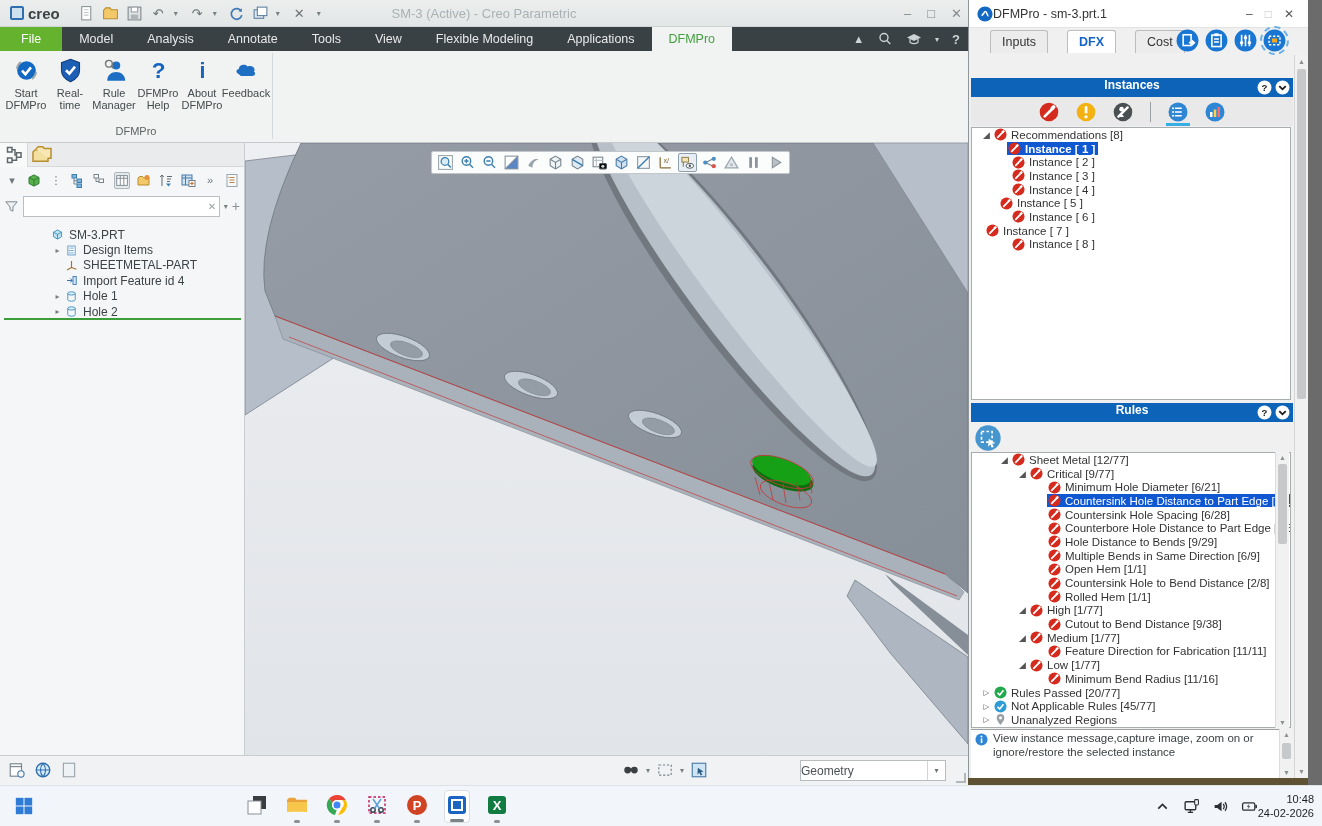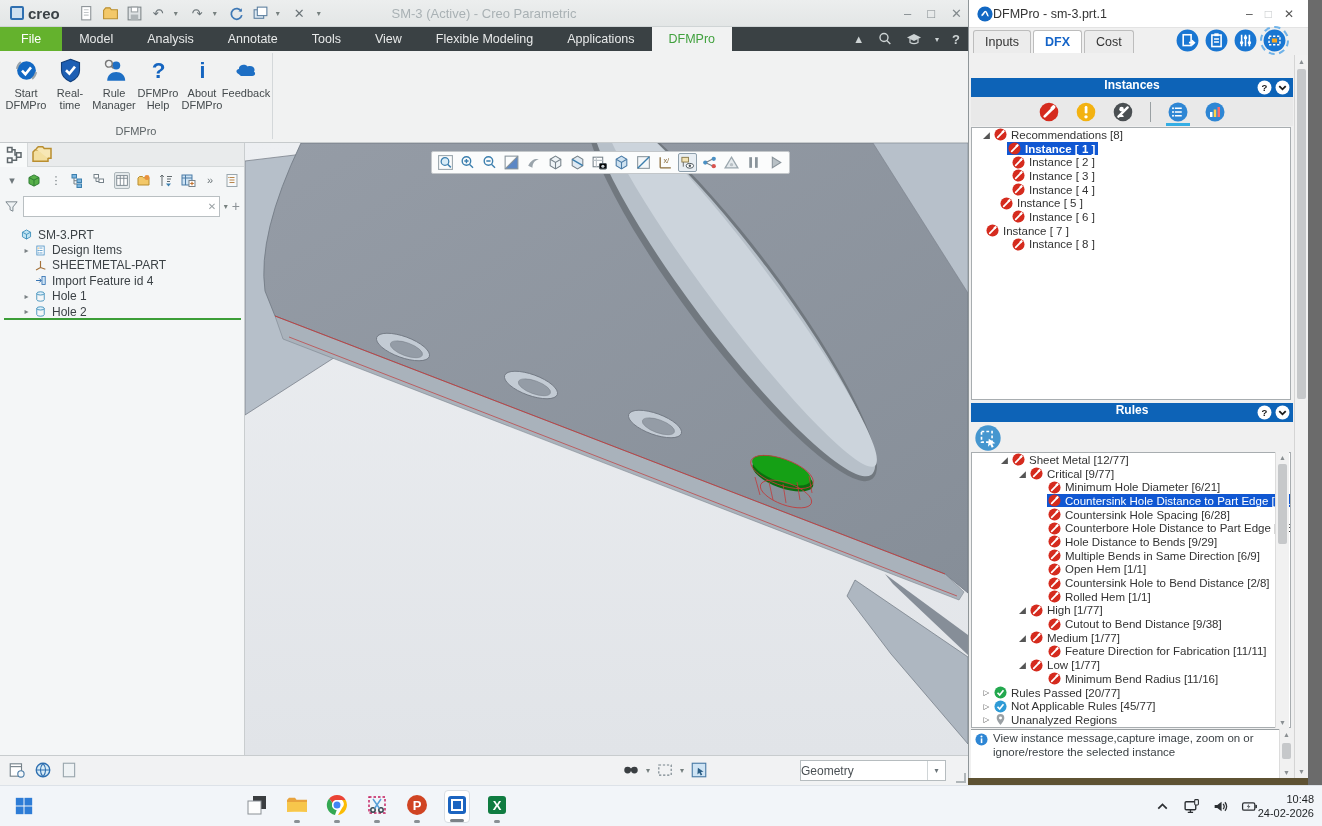--- a/index.html
+++ b/index.html
@@ -37,21 +37,21 @@
   #tree-panel{left:0;top:0;width:245px;height:612px;background:#f4f6f7;border-right:1px solid #c9cdcf;}
   .tp-tabs{display:flex;height:24px;background:#e9ebec;border-bottom:1px solid #d5d9da;}
   .tp-tab{width:28px;height:24px;display:flex;align-items:center;justify-content:center;}
   .tp-tab.active{background:#f8fafa;border-right:1px solid #d5d9da;}
   .tp-toolbar{display:flex;align-items:center;height:26px;gap:6px;padding:0 4px;}
   .tp-toolbar .ti{width:17px;height:17px;display:flex;align-items:center;justify-content:center;color:#6f787c;font-size:11px;}
   .ti.pressed{border:1px solid #adb6ba;background:#e4e9eb;border-radius:2px;}
   .tp-filter{display:flex;align-items:center;gap:4px;padding:2px 4px;height:26px;}
   .tp-filter input{flex:1;height:21px;border:1px solid #b9bfc2;background:#fff;font-size:12px;padding:0 16px 0 5px;outline:none;}
   .tp-filter .clr{margin-left:-16px;color:#9aa1a4;font-size:10px;width:12px;}
-  .tree-rows{padding-top:8px;}
+  .tree-rows{padding-top:8px;margin-left:31px;}
   .trow{display:flex;align-items:center;height:15.4px;font-size:12px;color:#3c4246;}
   .trow .exp{width:13px;text-align:center;font-size:8px;color:#7a8184;}
   .trow .tic{width:15px;height:13px;margin-right:4px;}
   #tree-green-line{position:absolute;left:4px;top:175px;width:237px;height:2px;background:#3c9e38;}
   
   #viewport{left:245px;top:0;width:723px;height:612px;background:linear-gradient(#edeff2,#e1e4e8);}
   #gfx-toolbar{position:absolute;left:186px;top:8px;height:23px;background:#fbfcfc;border:1px solid #c3c7ca;border-radius:2px;display:flex;align-items:center;padding:0 4px;gap:3px;}
   .gi{width:19px;height:19px;padding:1px;display:flex;align-items:center;justify-content:center;}
   .gi.pressed{border:1px solid #8fa0ad;background:#e8eef3;border-radius:2px;}
   
@@ -64,21 +64,21 @@
   #geo-select .arrow{position:absolute;right:0;top:0;width:18px;height:19px;border-left:1px solid #d0d5d7;display:flex;align-items:center;justify-content:center;font-size:8px;color:#6b7478;}
   #grip{position:absolute;right:2px;bottom:2px;width:10px;height:10px;border-right:2px solid #b0b6b9;border-bottom:2px solid #b0b6b9;}
   
   #dfm-window{left:968px;top:0;width:340px;height:778px;background:#f0f0f0;border-left:1px solid #8f9699;}
   #dfm-titlebar{left:0;top:0;width:100%;height:28px;background:#fff;display:flex;align-items:center;padding:0 8px;gap:0;border-bottom:1px solid #e3e3e3;}
   #dfm-titlebar .ttl{font-size:12.5px;color:#333;flex:1;}
   #dfm-titlebar .tico{width:16px;height:16px;}
   #dfm-titlebar .c{color:#555;font-size:12px;padding:0 6px;}
   #dfm-titlebar .c.dim{color:#c3c6c8;}
   #dfm-tabs{left:4px;top:30px;height:23px;display:flex;position:absolute;}
-  .dtab{padding:0 11px;height:23px;display:flex;align-items:center;font-size:12.5px;color:#333;background:#ececec;border:1px solid #bdbdbd;border-bottom:none;border-radius:3px 3px 0 0;margin-right:2px;}
+  .dtab{padding:0 11px;height:23px;display:flex;align-items:center;font-size:12.5px;color:#333;background:#ececec;border:1px solid #bdbdbd;border-bottom:none;border-radius:3px 3px 0 0;margin-right:2px;margin-left:17px;}
   .dtab.active{background:#fff;color:#1464c8;font-weight:bold;}
   #dfm-hdr-btns{position:absolute;right:22px;top:29px;display:flex;gap:6px;}
   .hbt{width:23px;height:23px;}
   .hbt.hl{outline:2px dashed #6fb2e8;outline-offset:1px;border-radius:50%;}
   .sect-hdr{position:absolute;left:2px;width:322px;height:19px;background:var(--header-blue);color:#fff;font-size:12px;font-weight:bold;display:flex;align-items:flex-start;justify-content:center;}
   .sect-hdr .hic{position:absolute;right:3px;top:2px;display:flex;gap:3px;}
   .sect-hdr .hic span{width:15px;height:15px;display:block;}
   #inst-tools{position:absolute;left:2px;top:97px;width:322px;height:29px;background:#e9e9e9;display:flex;align-items:center;justify-content:center;gap:17px;}
   #inst-tools .it{width:20px;height:20px;position:relative;}
   #inst-tools .sep{width:1px;height:20px;background:#9aa0a3;}

